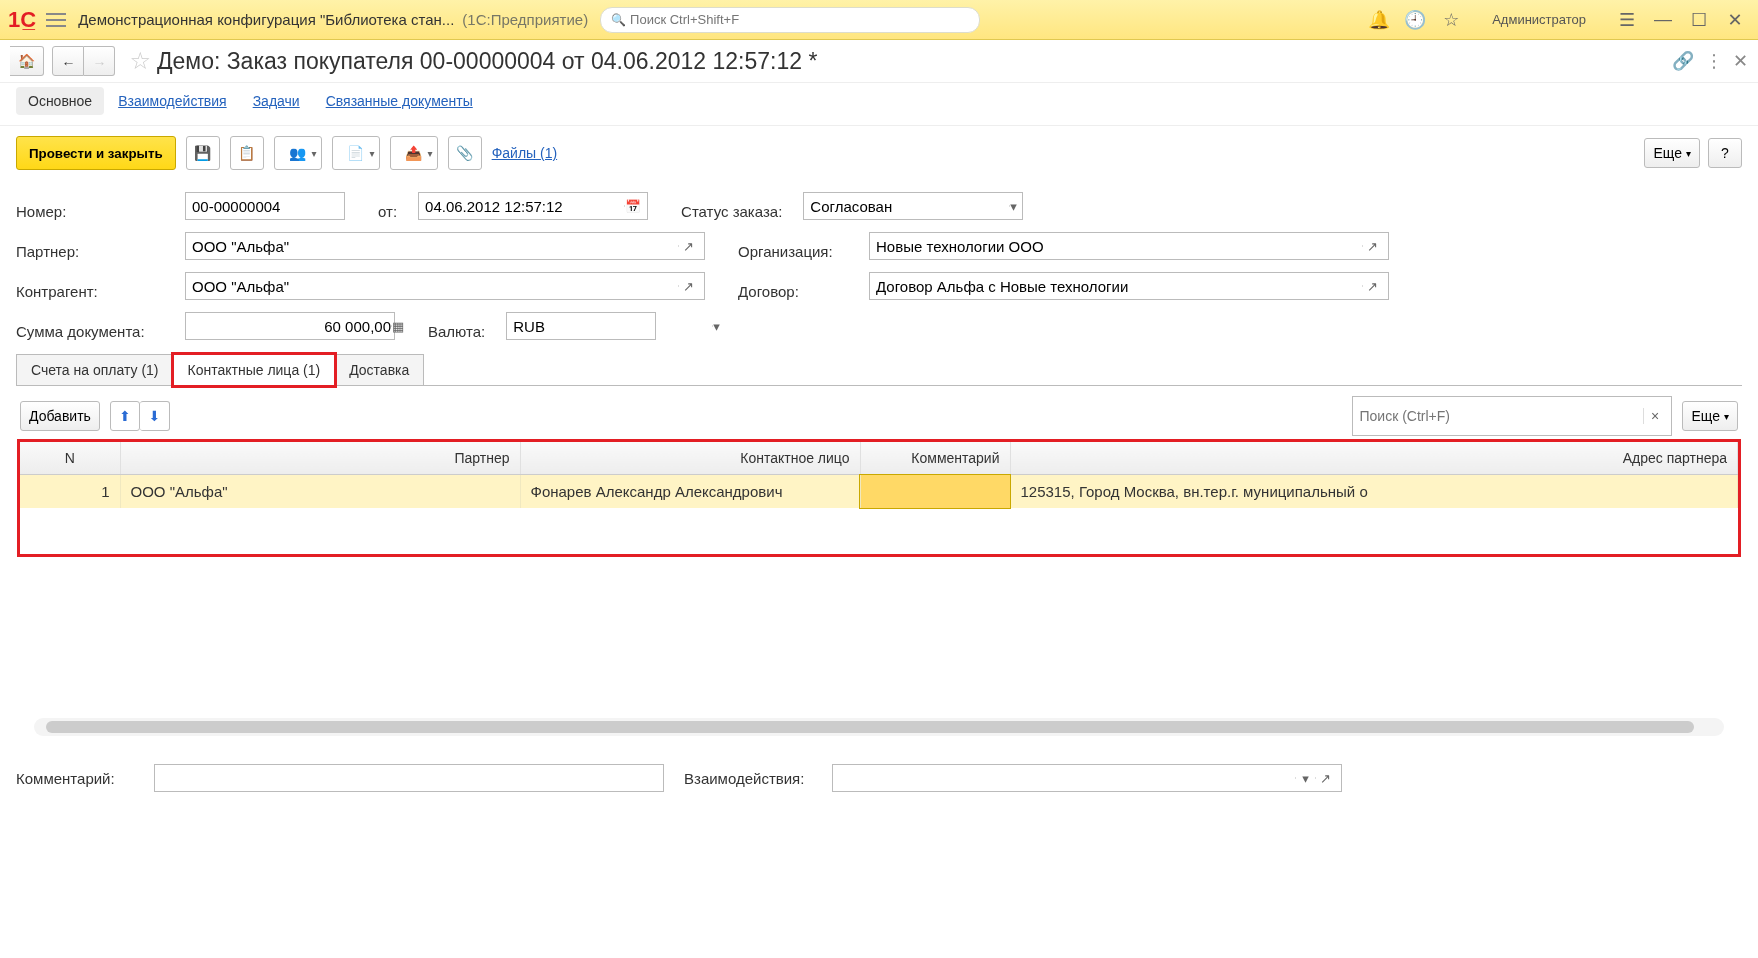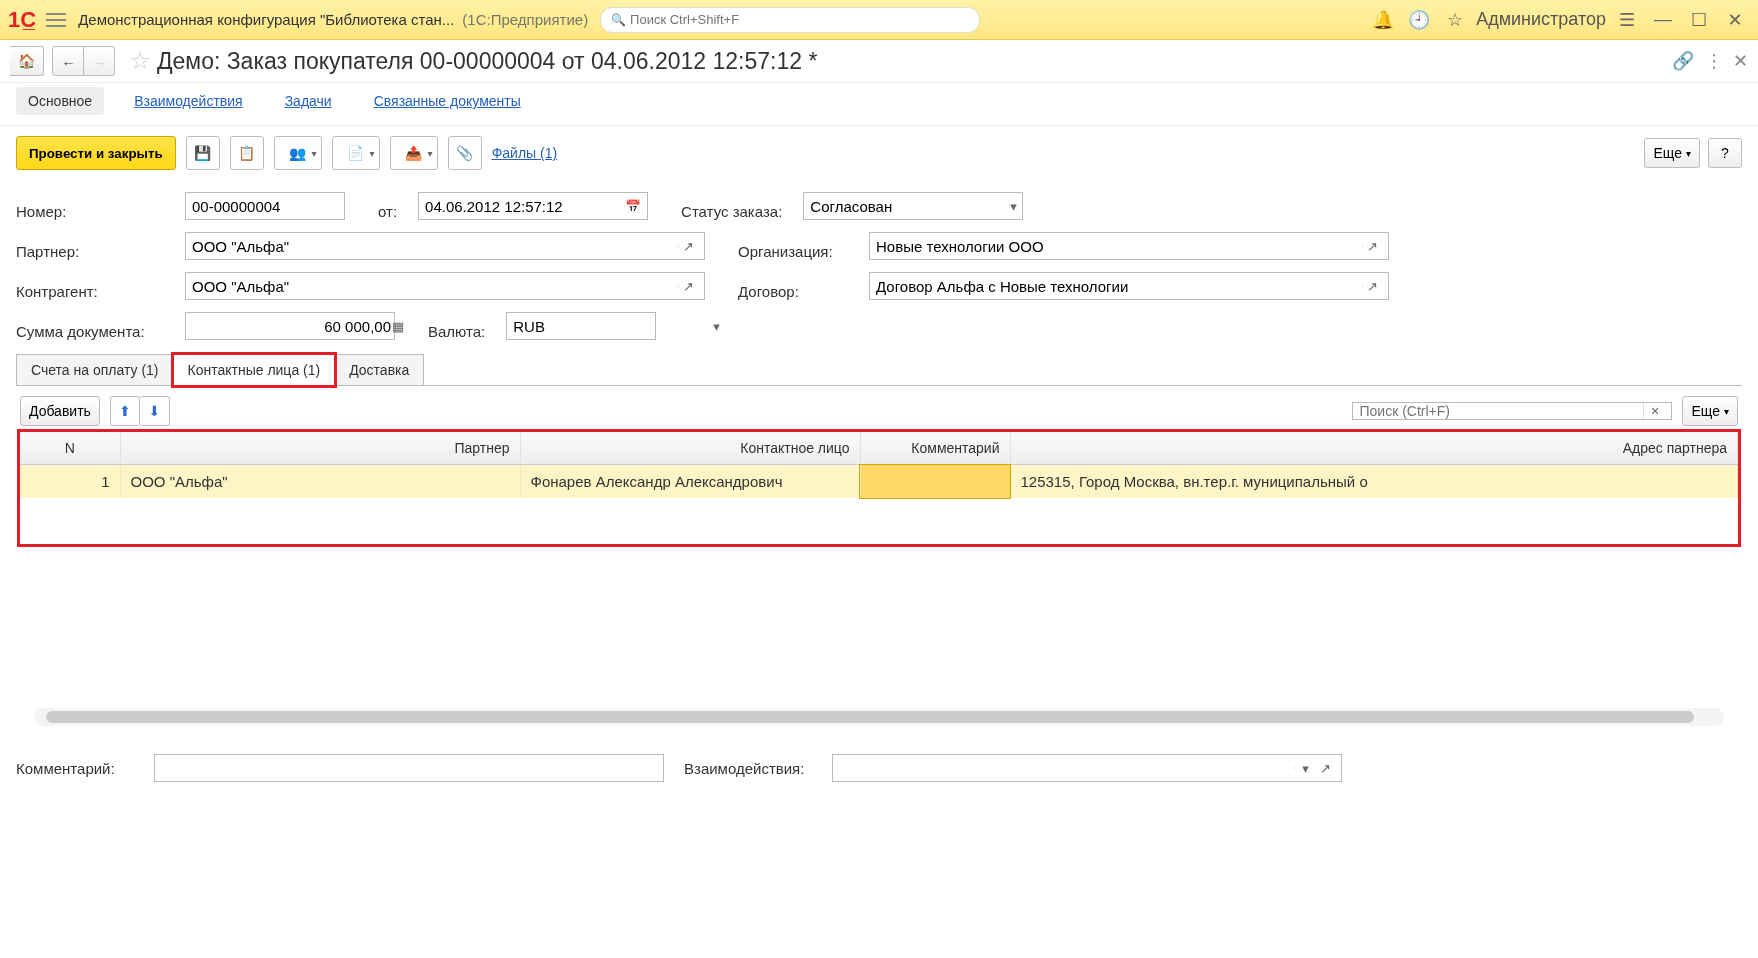--- a/index.html
+++ b/index.html
@@ -7,32 +7,32 @@
 .titlebar { background: linear-gradient(#fff2a8, #ffe680); height: 40px; display: flex; align-items: center; padding: 8px 8px; border-bottom: 1px solid #e0c850; }
 .logo { color: #e31e24; font-weight: bold; font-size: 22px; margin-right: 10px; }
 .hamburger { width: 20px; height: 14px; cursor: pointer; display: flex; flex-direction: column; justify-content: space-between; margin-right: 12px; }
 .hamburger span { display: block; height: 2px; background: #888; }
 .title-text { flex: 0 0 auto; font-size: 15px; color: #333; }
 .title-sub { color: #776; margin-left: 8px; }
 .search-box { flex: 1; margin: 0 12px; background: #fff; border: 1px solid #ddc; border-radius: 12px; height: 26px; display: flex; align-items: center; padding: 0 10px; max-width: 380px;}
 .search-box input { border: none; outline: none; flex:1; font-size: 13px; background:transparent;}
 .titlebar-right { margin-left: auto; display: flex; align-items: center; gap: 6px; }
 .tb-icon { width: 30px; height: 30px; display: flex; align-items: center; justify-content: center; cursor: pointer; font-size: 18px; color: #666; }
-.tb-user { font-size: 18px; color: #555; margin: 0 0; }
+.tb-user { font-size: 13px; color: #555; margin: 0 20px; }
 .subheader { display: flex; align-items: center; padding: 6px 10px; border-bottom: 1px solid #eee; }
 .btn { border: 1px solid #bbb; background: linear-gradient(#fff,#eee); padding: 4px 8px; height: 30px; display: inline-flex; align-items: center; justify-content:center; cursor: pointer; font-size: 14px; border-radius: 3px;}
 .btn-group { display: flex; margin-right: 8px; }
 .btn-group .btn { border-radius: 0; }
 .btn-group .btn:first-child { border-radius: 3px 0 0 3px; }
 .btn-group .btn:last-child { border-radius: 0 3px 3px 0; border-left: none;}
 .star-icon { font-size: 24px; color: #ccc; margin: 0 6px; cursor:pointer;}
 .doc-title { font-size: 23px; color: #333; }
 .subheader-right { margin-left: auto; display: flex; gap: 10px; align-items: center;}
 .sh-icon { font-size: 18px; color: #888; cursor: pointer; }
-.tabs-nav { display: flex; padding: 4px 16px 10px; gap: 18px; border-bottom: 1px solid #eee; }
+.tabs-nav { display: flex; padding: 4px 16px 10px; gap: 2px; border-bottom: 1px solid #eee; }
 .nav-tab { padding: 6px 12px; cursor: pointer; color: #2462bd; text-decoration: underline; border-radius: 4px; }
 .nav-tab.active { background: #eee; color: #333; text-decoration: none; }
 .toolbar { display: flex; align-items: center; padding: 10px 16px; gap: 10px; }
 .btn-primary { background: linear-gradient(#ffe34a,#ffd817); border: 1px solid #c9a800; font-weight: bold; padding: 6px 12px; height: 34px; border-radius: 3px; cursor:pointer;}
 .tb-btn { border: 1px solid #bbb; background: #fff; width: 34px; height: 34px; display:inline-flex; align-items:center; justify-content:center; cursor:pointer; border-radius:3px; position:relative;}
 .tb-btn.dd { width: 48px; }
 .tb-btn .caret { position: absolute; right: 4px; font-size: 10px; color: #666;}
 .link { color: #2462bd; text-decoration: underline; cursor:pointer;}
 .toolbar-right { margin-left: auto; display:flex; gap:8px;}
 .form-grid { padding: 0 16px; }
@@ -43,21 +43,21 @@
 .fld input { border:none; outline:none; flex:1; font-size: 15px; background:transparent;}
 .fld .fb { width: 20px; text-align:center; color:#666; cursor:pointer; font-size:13px; border-left: 1px solid #ddd; height: 100%; display: flex; align-items: center; justify-content: center; }
 .detail-tabs { display: flex; margin: 14px 16px 0; }
 .dtab { padding: 7px 14px; border: 1px solid #bbb; background: #f4f4f4; cursor:pointer; margin-right: -1px; }
 .dtab.active { background: #fff; border-bottom-color: #fff; position: relative; z-index:2;}
 .dtab.highlight { outline: 3px solid #e31e24; outline-offset: -1px; z-index: 3;}
 .detail-panel { border-top: 1px solid #bbb; margin: -1px 16px 0; padding: 10px 0;}
 .panel-toolbar { display: flex; align-items: center; gap: 10px; margin-bottom: 6px; padding: 0 4px;}
 .arrow-btns { display: flex; }
 .arrow-btns .tb-btn { width: 30px; height: 30px;}
-.search2 { margin-left: auto; border: 1px solid #bbb; height: 18px; width: 320px; display:flex; align-items: center; padding: 0 6px;}
+.search2 { margin-left: auto; border: 1px solid #bbb; height: 40px; width: 320px; display:flex; align-items: center; padding: 0 6px;}
 .search2 input { border:none; outline:none; flex:1; font-size:14px;}
 .search2 .x { width: 22px; text-align:center; border-left:1px solid #ddd; cursor:pointer; color:#666;}
 .table-wrap { outline: 3px solid #e31e24; margin: 0 4px; min-height: 110px; overflow: hidden;}
 .data-table { width: 100%; border-collapse: collapse; }
 .data-table th { background: linear-gradient(#fafafa,#ededed); text-align: right; font-weight: normal; padding: 8px 10px; border-bottom: 1px solid #ccc; border-right: 1px solid #e0e0e0; font-size: 14px;}
 .data-table td { padding: 8px 10px; border-right: 1px solid #f0e8c0; font-size: 15px;}
 .data-table tbody tr.sel { background: #fff4c5; }
 .data-table td.active-cell { background: #ffd966; outline: 1px solid #c9a800;}
 .spacer { height: 160px; background:#fff;}
 .hscroll { height: 18px; margin: 4px 18px; background:#f4f4f4; border-radius: 9px; position: relative;}

